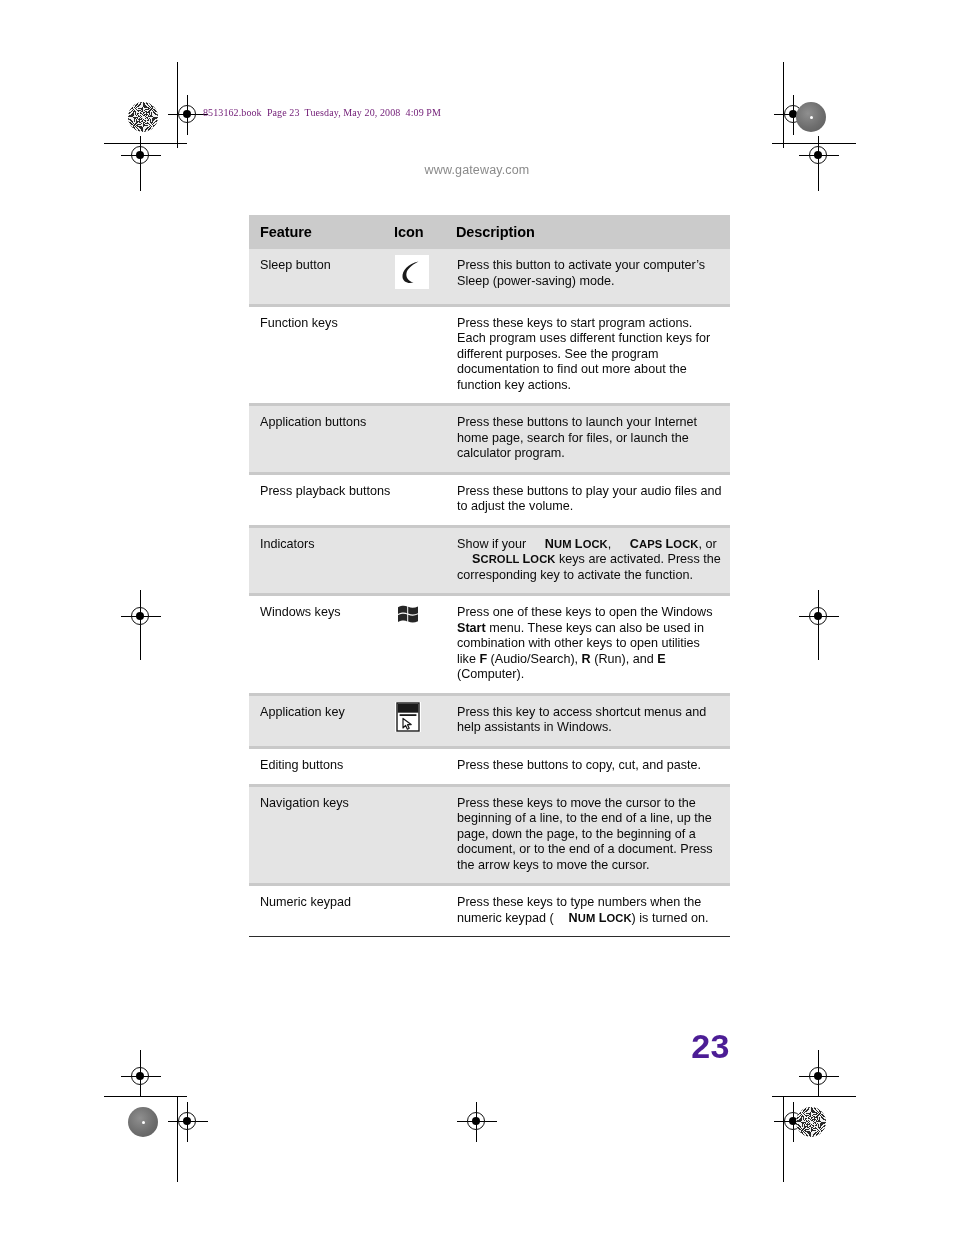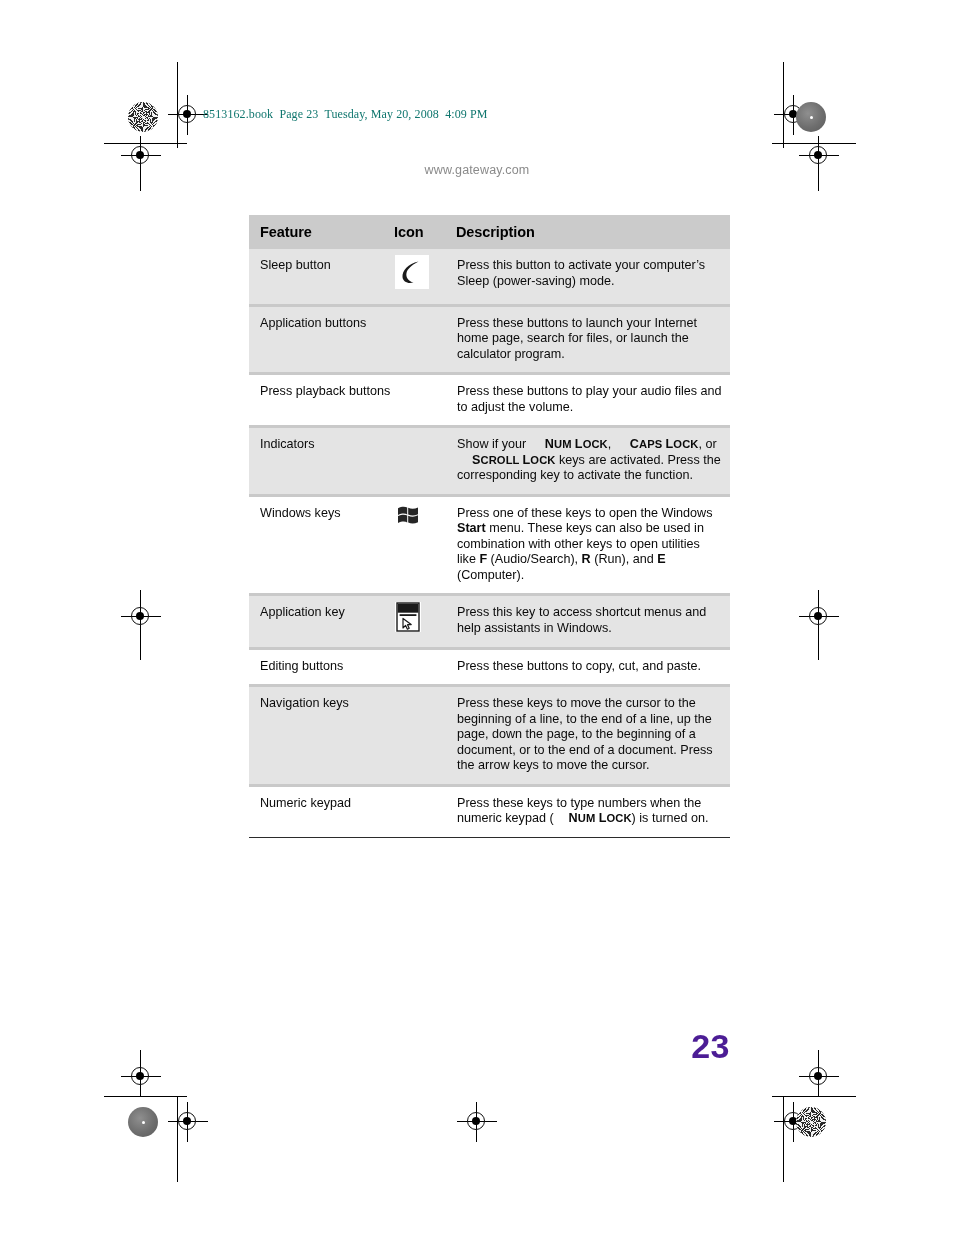--- a/index.html
+++ b/index.html
@@ -74,22 +74,22 @@
     background: #ffffff;
     border-radius: 50%;
   }
 
   
   .book-line {
     position: absolute;
     left: 203px;
     top: 107px;
     font-family: "Liberation Serif", serif;
-    font-size: 12px;
-    color: #0f766e;
+    font-size: 10px;
+    color: #701a75;
     white-space: pre;
     letter-spacing: 0.1px;
   }
 
   .site-url {
     position: absolute;
     left: 0;
     top: 163px;
     width: 954px;
     text-align: center;
@@ -309,20 +309,25 @@
       <td class="cell-icon">
         <span class="icon-box icon-moon">
           <svg width="34" height="34" viewBox="0 0 34 34" aria-hidden="true">
             <path d="M23.5 6.5 C13 8.5 7 16 7.5 22 C8 27 13 29 18.5 27.5 C13.2 26.2 10.6 22.2 11.5 18 C12.3 14.1 16.4 10.3 23.5 6.5 Z" fill="#1a1a1a"></path>
           </svg>
         </span>
       </td>
       <td class="cell-desc">Press this button to activate your computer’s Sleep (power-saving) mode.</td>
     </tr>
 
+    <tr class="plain rowdiv">
+      <td class="cell-feature">Function keys</td>
+      <td class="cell-icon"></td>
+      <td class="cell-desc">Press these keys to start program actions. Each program uses different function keys for different purposes. See the program documentation to find out more about the function key actions.</td>
+    </tr>
 
     <tr class="shade rowdiv">
       <td class="cell-feature">Application buttons</td>
       <td class="cell-icon"></td>
       <td class="cell-desc">Press these buttons to launch your Internet home page, search for files, or launch the calculator program.</td>
     </tr>
 
     <tr class="plain rowdiv">
       <td class="cell-feature">Press playback buttons</td>
       <td class="cell-icon"></td>

